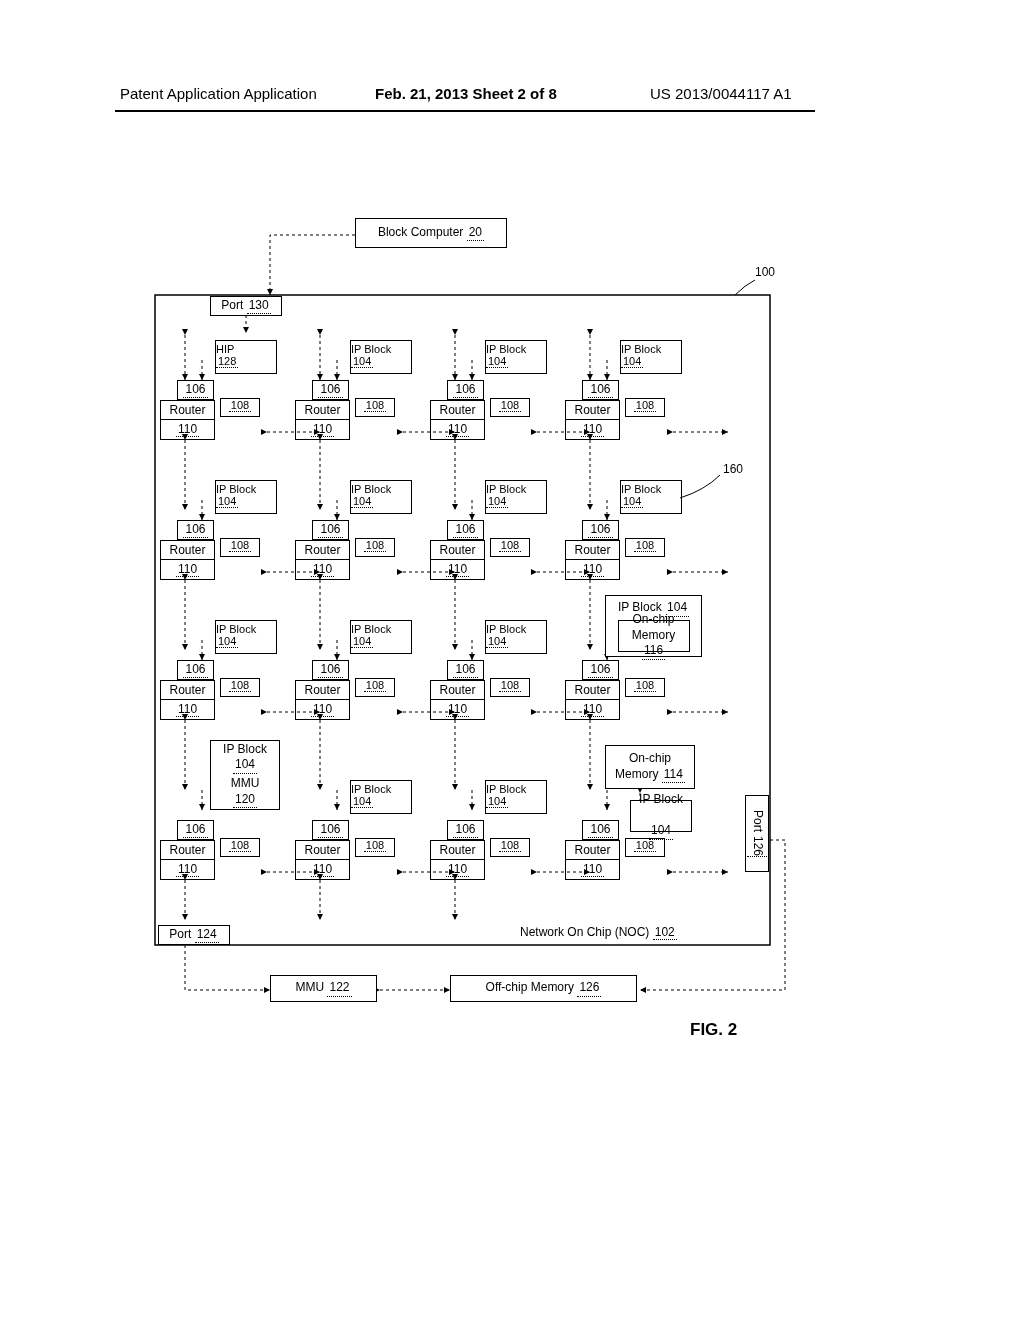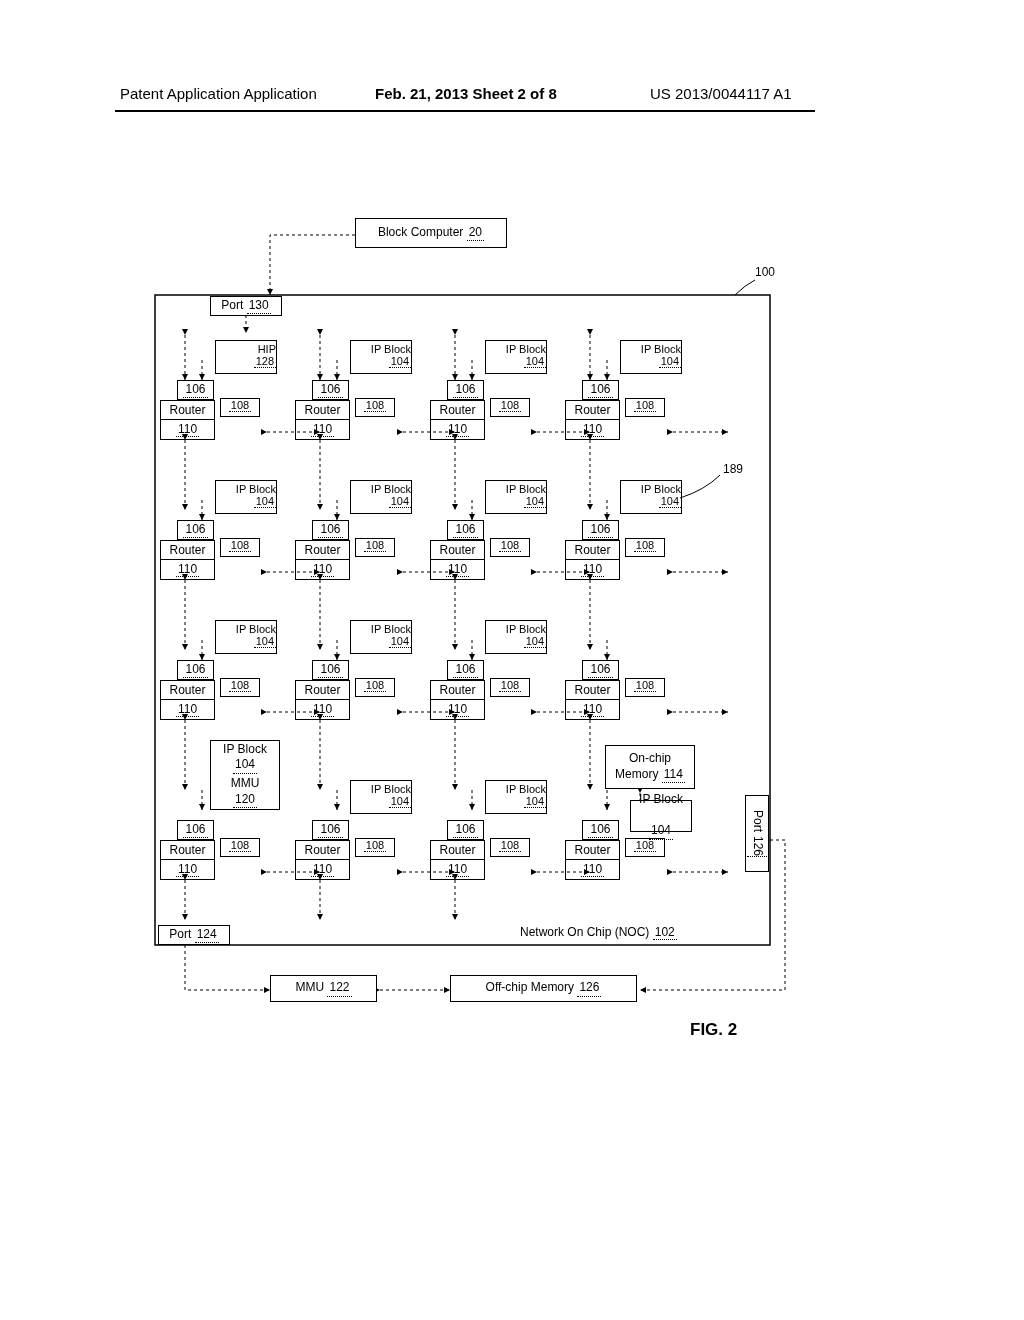--- a/index.html
+++ b/index.html
@@ -56,21 +56,21 @@
     text-align: center;
   }
   .router-pair .top { border:1px solid black; padding:2px 0; }
   .router-pair .bot { border:1px solid black; border-top:none; padding:2px 0; }
   .ipblock {
     position: absolute;
     width: 60px;
     height: 30px;
     border: 1px solid black;
     font-size: 11px;
-    text-align: right;
+    text-align: left;
     padding-top:2px;
   }
   .small108 {
     position: absolute;
     width: 38px;
     height: 17px;
     border: 1px solid black;
     font-size: 11px;
     text-align:center;
   }
@@ -193,21 +193,21 @@
     <path d="M 230 790 L 300 790" marker-start="url(#ah)" marker-end="url(#ah)"></path>
   </g>
 </svg>
 
 <div class="box" style="left:205px; top:18px; width:150px; height:28px;">
   <span><span>Block Computer</span> <span class="u">20</span></span>
 </div>
 
 <div class="hlabel" style="left:605px; top:65px;">100</div>
 
-<div class="hlabel" style="left:573px; top:262px;">189</div>
+<div class="hlabel" style="left:573px; top:262px;">160</div>
 
 <div class="box" style="left:60px; top:96px; width:70px; height:18px;">
   <span><span>Port</span> <span class="u">130</span></span>
 </div>
 
 <div class="ipblock" style="left:65px; top:140px;">
   <span>HIP</span><br>
   <span class="u">128</span>
 </div>
 <div class="box" style="left:27px; top:180px; width:35px; height:18px;">
@@ -321,20 +321,26 @@
 <div class="ipblock" style="left:335px; top:420px;"><span>IP Block</span><br><span class="u">104</span></div>
 <div class="box" style="left:297px; top:460px; width:35px; height:18px;">
       <span class="u">106</span>
     </div>
 <div class="small108" style="left:340px; top:478px;"><span class="u">108</span></div>
 <div class="router-pair" style="left:280px; top:480px;">
       <div class="top"><span>Router</span></div>
       <div class="bot"><span class="u">110</span></div>
     </div>
 
+<div class="box" style="left:455px; top:395px; width:95px; height:60px;">
+  <span><span>IP Block</span> <span class="u">104</span></span>
+  <div class="box" style="position:relative; width:70px; height:30px; margin-top:3px;">
+    <span><span>On-chip Memory</span><br><span class="u">116</span></span>
+  </div>
+</div>
 <div class="box" style="left:432px; top:460px; width:35px; height:18px;">
       <span class="u">106</span>
     </div>
 <div class="small108" style="left:475px; top:478px;"><span class="u">108</span></div>
 <div class="router-pair" style="left:415px; top:480px;">
       <div class="top"><span>Router</span></div>
       <div class="bot"><span class="u">110</span></div>
     </div>
 
 <div class="box" style="left:60px; top:540px; width:68px; height:68px;">

